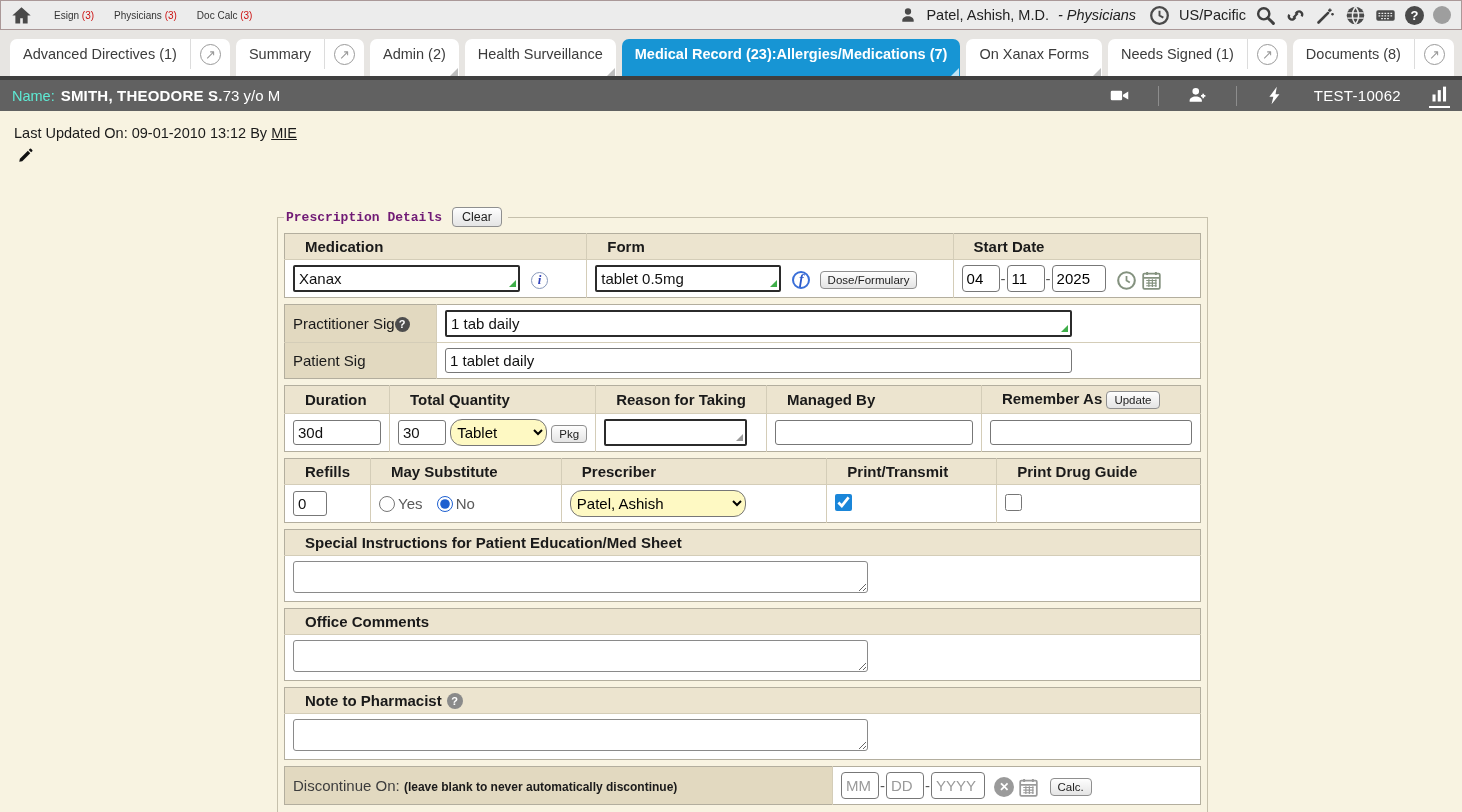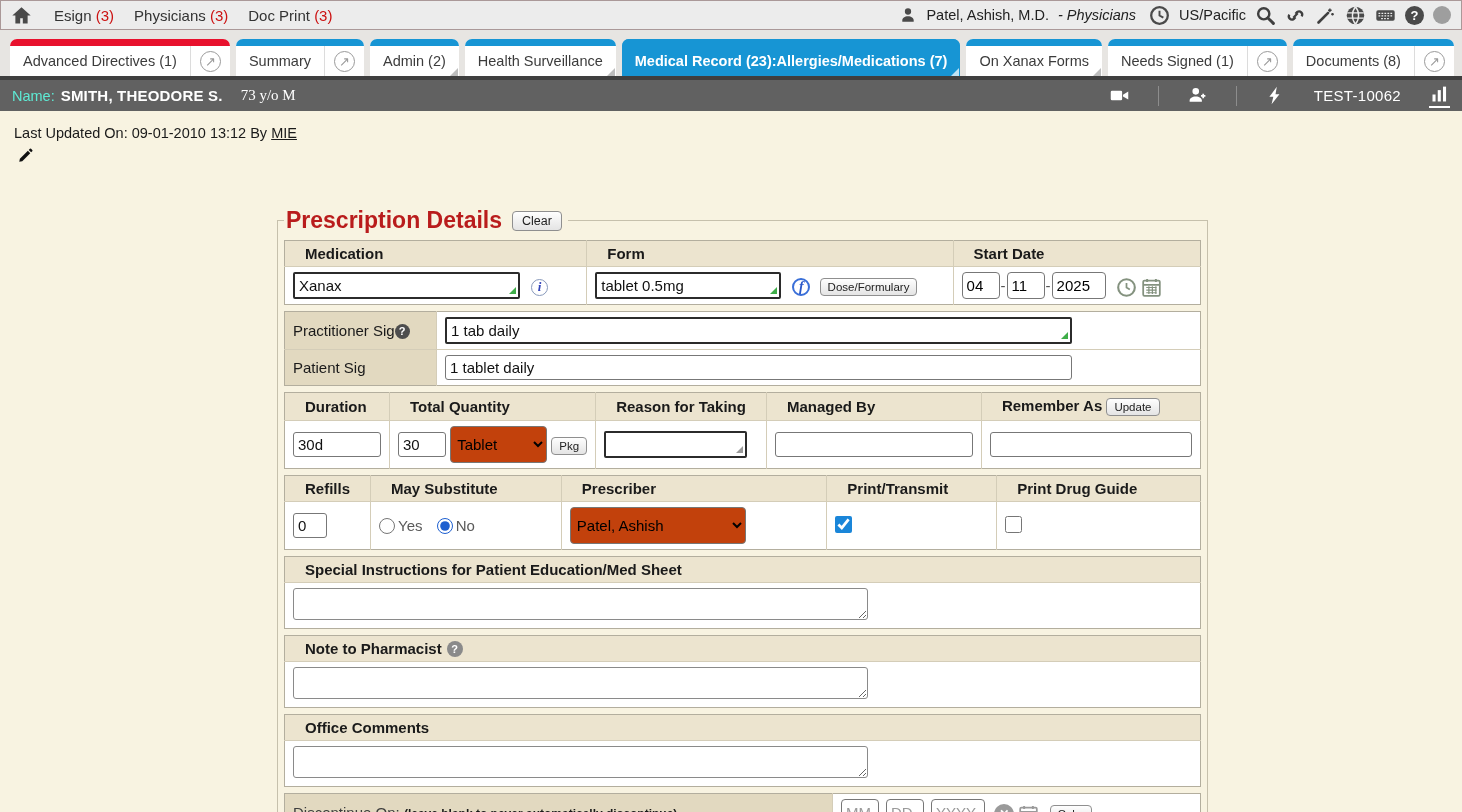--- a/index.html
+++ b/index.html
@@ -2,65 +2,65 @@
 <html><head>
 <meta charset="utf-8">
 <style>
   * { box-sizing: border-box; margin: 0; padding: 0; }
   html, body { width: 1462px; height: 812px; overflow: hidden; }
   body { font-family: "Liberation Sans", sans-serif; background: #f8f3e1; font-size: 15px; color: #1a1a1a; }
 
   
   .topbar { height: 30px; background: #ececec; border: 1px solid #aa9898; display: flex; align-items: center; padding: 0 10px; gap: 8px; }
   .topbar .nav { display: flex; gap: 20px; margin-left: 14px; }
-  .topbar a.navlink { text-decoration: none; color: #333; font-size: 15px; cursor: pointer; }
+  .topbar a.navlink { text-decoration: none; color: #333; font-size: 10px; cursor: pointer; }
   .topbar a.navlink .cnt { color: #cc1111; }
   .topbar .spacer { flex: 1; }
   .topbar .right { display: flex; align-items: center; gap: 9px; font-size: 14.5px; color: #222; }
   .topbar .role { font-style: italic; margin-right: 4px; }
   .icon16 { width: 18px; height: 18px; display: inline-block; vertical-align: middle; }
   .icon20 { width: 21px; height: 21px; display: inline-block; vertical-align: middle; }
   .helpcirc { width: 19px; height: 19px; border-radius: 50%; background: #4a4a4a; color: #fff; font-weight: bold; font-size: 13px; display: inline-flex; align-items: center; justify-content: center; }
   .graycirc { width: 18px; height: 18px; border-radius: 50%; background: #9e9e9e; display: inline-block; }
 
   
   .tabbar { background: #e7e5e2; padding: 9px 0 0 10px; border-bottom: 4px solid #3f3f3f; display: flex; gap: 6px; height: 50px; overflow: hidden; }
-  .tab { position: relative; background: #fff; border-radius: 7px 7px 0 0; display: flex; flex-direction: column; cursor: pointer; flex: none; }
+  .tab { position: relative; background: #fff; border-radius: 7px 7px 0 0; display: flex; flex-direction: row; cursor: pointer; flex: none; }
   .tab .strip { height: 7px; border-radius: 7px 7px 0 0; background: #1795d4; }
   .tab.red .strip { background: #e8112d; }
   .tab .tab-body { display: flex; align-items: center; height: 30px; font-size: 14.5px; color: #3c3c3c; }
   .tab .tab-label { padding: 0 13px; white-space: nowrap; }
   .tab .ext { border-left: 1px solid #dcdcdc; padding: 0 9px; display: flex; align-items: center; height: 100%; }
   .tab .extc { width: 21px; height: 21px; border: 1.5px solid #9a9a9a; border-radius: 50%; color: #9a9a9a; font-size: 13px; display: inline-flex; align-items: center; justify-content: center; }
   .tab.fold::after { content: ""; position: absolute; right: 1px; bottom: 0; border-style: solid; border-width: 0 0 8px 8px; border-color: transparent transparent #bdbdbd transparent; }
   .tab.active { background: #1795d4; }
   .tab.active .tab-body { color: #fff; font-weight: bold; }
   .tab.active.fold::after { border-bottom-color: #bfe2f3; }
 
   
   .patientbar { height: 31px; background: #616161; display: flex; align-items: center; padding: 0 12px; color: #fff; }
   .patientbar .nmlabel { color: #5eead4; font-size: 14.5px; margin-right: 6px; }
   .patientbar .pname { font-weight: bold; font-size: 15px; letter-spacing: .2px; }
-  .patientbar .agesex { margin-left: 18px; font-size: 15px; font-family: Liberation Serif, serif; }
+  .patientbar .agesex { font-size: 15px; }
   .patientbar .spacer { flex: 1; }
   .patientbar .pright { display: flex; align-items: center; gap: 28px; }
   .patientbar .vsep { width: 1px; height: 20px; background: #8d8d8d; }
   .patientbar .recid { font-size: 15px; letter-spacing: .3px; }
   .chartuline { border-bottom: 2px solid #fff; padding-bottom: 1px; }
 
   
   .infoblock { padding: 12px 0 0 14px; font-size: 14.5px; line-height: 21px; }
   .infoblock a { color: #1a1a1a; }
   .pencil { width: 15px; height: 15px; display: inline-block; vertical-align: -2px; margin-left: 4px; cursor: pointer; }
 
   
   .rx-wrap { margin: 42px 0 0 277px; width: 916px; }
   fieldset.rx { border: 1px solid #c6c0ac; padding: 6px 6px 8px 6px; }
   legend.rx-legend { display: flex; align-items: center; gap: 10px; padding: 0 6px 0 2px; margin-left: 0; }
-  .rx-title { color: #b91c1c; font-weight: bold; font-size: 23px; }
+  .rx-title { color: #701a75; font-weight: bold; font-size: 13px; font-family: Liberation Mono, monospace; }
   .btn { font-family: "Liberation Sans", sans-serif; font-size: 12.5px; color: #222; padding: 2px 9px; background: linear-gradient(#fefefe, #e4e4e4); border: 1px solid #8f8f8f; border-radius: 4px; cursor: pointer; }
   .btn.small { font-size: 11.5px; padding: 2px 7px; }
 
   table.sec { width: 100%; border-collapse: collapse; background: #fff; border: 1px solid #b3ae9e; margin-top: 6px; }
   table.sec:first-of-type { margin-top: 0; }
   .sec th { background: #ece4cf; font-size: 15px; text-align: left; padding: 4px 20px; border-right: 1px solid #d4cdb8; border-bottom: 1px solid #d4cdb8; font-weight: bold; white-space: nowrap; }
   .sec th:last-child, .sec td:last-child { border-right: none; }
   .sec td { padding: 5px 8px; border-right: 1px solid #d4cdb8; vertical-align: middle; height: 36px; }
   .sec td.lblcell { background: #e2d9c0; font-size: 15px; font-weight: normal; border-bottom: 1px solid #d4cdb8; white-space: nowrap; }
   .sec tr.lrow td { border-bottom: 1px solid #d4cdb8; }
@@ -72,21 +72,21 @@
   input.datebox.yr { width: 54px; }
   input.datebox::placeholder { color: #9a9a9a; }
   .dash { color: #555; margin: 0 1px; }
   .ac { position: relative; display: inline-block; line-height: 0; }
   .ac::after { content: ""; position: absolute; right: 4px; bottom: 5px; border-style: solid; border-width: 0 0 7px 7px; border-color: transparent transparent #3fae49 transparent; }
   .ac.gray::after { border-bottom-color: #9a9a9a; }
   .circ-i { display: inline-flex; width: 17px; height: 17px; border: 1px solid #8899bb; border-radius: 50%; color: #3344bb; font-family: "Liberation Serif", serif; font-style: italic; font-weight: bold; font-size: 13px; align-items: center; justify-content: center; margin-left: 7px; vertical-align: middle; cursor: pointer; }
   .circ-f { display: inline-flex; width: 18px; height: 18px; border: 2px solid #3a6fd8; border-radius: 50%; color: #2b58c9; font-family: "Liberation Serif", serif; font-style: italic; font-weight: bold; font-size: 14px; align-items: center; justify-content: center; margin: 0 5px 0 7px; vertical-align: middle; cursor: pointer; }
   .qdark, .qgray { display: inline-flex; width: 15px; height: 15px; border-radius: 50%; background: #4d4d4d; color: #fff; font-size: 11px; font-weight: bold; align-items: center; justify-content: center; vertical-align: 1px; }
   .qgray { background: #8a8a8a; width: 16px; height: 16px; margin-left: 5px; }
-  select.sel { font-family: "Liberation Sans", sans-serif; font-size: 15px; border: 1px solid #777; border-radius: 4px; height: 37px; background: #c2410c; padding: 0 2px; }
+  select.sel { font-family: "Liberation Sans", sans-serif; font-size: 15px; border: 1px solid #777; border-radius: 12px; height: 27px; background: #fef9c3; padding: 0 2px; }
   input[type="checkbox"] { width: 17px; height: 17px; accent-color: #1a86d9; }
   input[type="radio"] { width: 16px; height: 16px; accent-color: #1d5fd0; vertical-align: -3px; }
   .radlbl { color: #5a5a5a; margin: 0 10px 0 3px; }
   textarea.big { width: 575px; height: 32px; resize: both; border: 1px solid #8a8a8a; border-radius: 3px; font-family: "Liberation Sans", sans-serif; font-size: 15px; padding: 3px 5px; }
   .dhint { font-size: 12px; font-weight: bold; }
   .dclabel { color: #3d3d3d; }
   .xcirc { width: 20px; height: 20px; border-radius: 50%; background: #9a9a9a; color: #fff; font-size: 12px; font-weight: bold; display: inline-flex; align-items: center; justify-content: center; vertical-align: middle; cursor: pointer; }
   .iconbtn { cursor: pointer; line-height: 0; display: inline-block; vertical-align: middle; }
 </style>
 </head>
@@ -94,21 +94,21 @@
 
 <div class="topbar">
   <span class="iconbtn">
     <svg class="icon20" viewBox="0 0 24 24" fill="#4a4a4a">
         <path d="M12 2.5 1.5 12H5v9h5.5v-6h3v6H19v-9h3.5z"></path>
       </svg>
   </span>
   <span class="nav">
     <a class="navlink"><span>Esign</span> <span class="cnt">(3)</span></a>
     <a class="navlink"><span>Physicians</span> <span class="cnt">(3)</span></a>
-    <a class="navlink"><span>Doc Print</span> <span class="cnt">(3)</span></a>
+    <a class="navlink"><span>Doc Calc</span> <span class="cnt">(3)</span></a>
   </span>
   <span class="spacer"></span>
   <span class="right">
     <svg class="icon16" viewBox="0 0 24 24" fill="#4a4a4a">
         <path d="M12 11.5a4.2 4.2 0 1 0-4.2-4.2A4.2 4.2 0 0 0 12 11.5zm0 2.2c-4.4 0-7.6 2.3-7.6 5.3V21h15.2v-2c0-3-3.2-5.3-7.6-5.3z"></path>
       </svg>
     <span>Patel, Ashish, M.D.</span>
     <span class="role">- Physicians</span>
     <svg class="icon20" viewBox="0 0 24 24">
         <circle cx="12" cy="12" r="9.5" fill="none" stroke="#4a4a4a" stroke-width="2.6"></circle>
@@ -374,32 +374,32 @@
           </tr>
       <tr>
             <td><textarea class="big" style=""></textarea></td>
           </tr>
     </tbody>
       </table>
 
     <table class="sec">
       <tbody>
           <tr>
+            <th>Office Comments</th>
+          </tr>
+      <tr>
+            <td><textarea class="big" style=""></textarea></td>
+          </tr>
+    </tbody>
+      </table>
+
+    <table class="sec">
+      <tbody>
+          <tr>
             <th><span>Note to Pharmacist</span><span class="qgray">?</span></th>
-          </tr>
-      <tr>
-            <td><textarea class="big" style=""></textarea></td>
-          </tr>
-    </tbody>
-      </table>
-
-    <table class="sec">
-      <tbody>
-          <tr>
-            <th>Office Comments</th>
           </tr>
       <tr>
             <td><textarea class="big" style=""></textarea></td>
           </tr>
     </tbody>
       </table>
 
     <table class="sec">
       <colgroup>
           <col style="width:548px">

